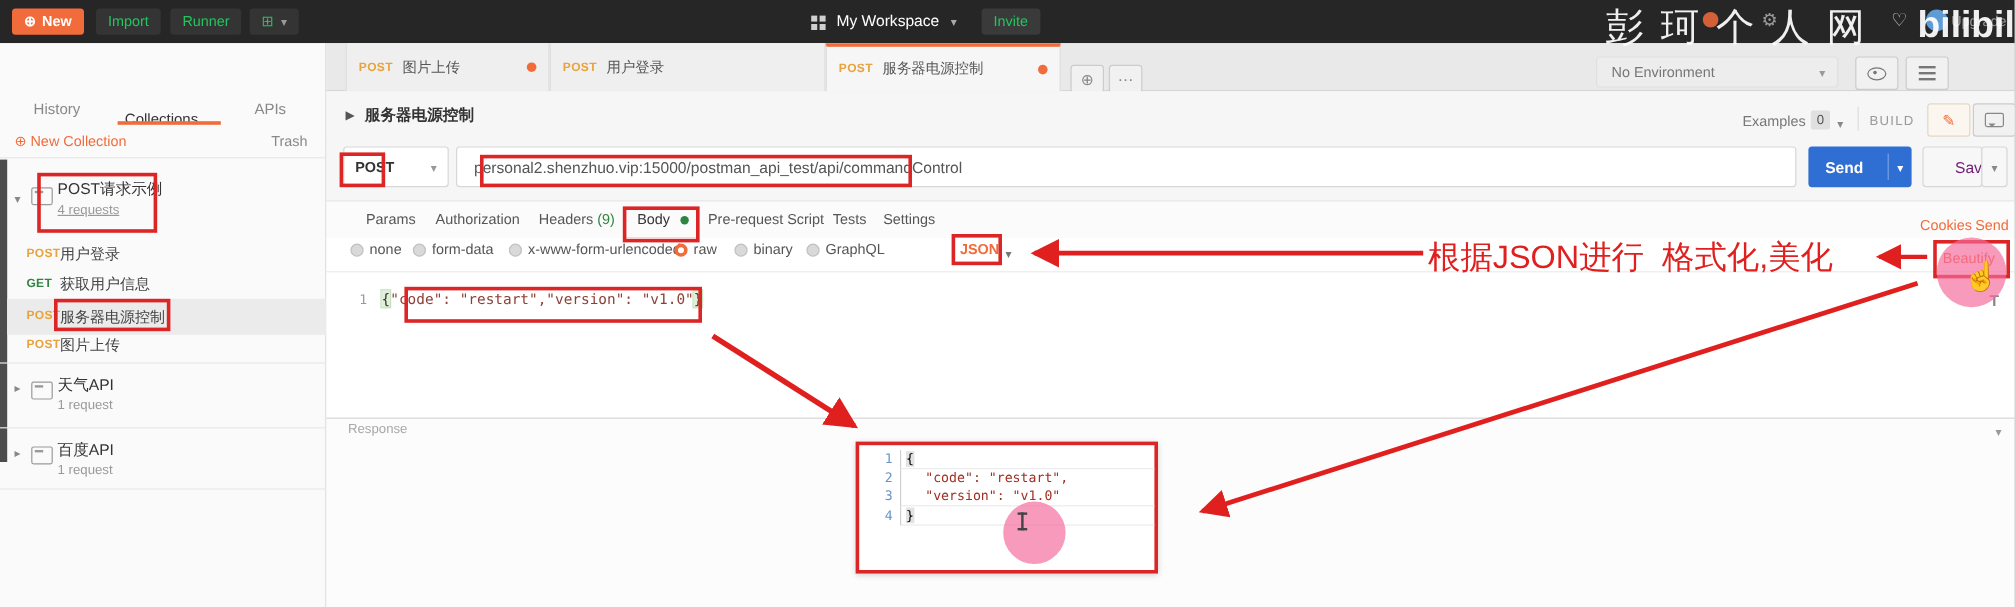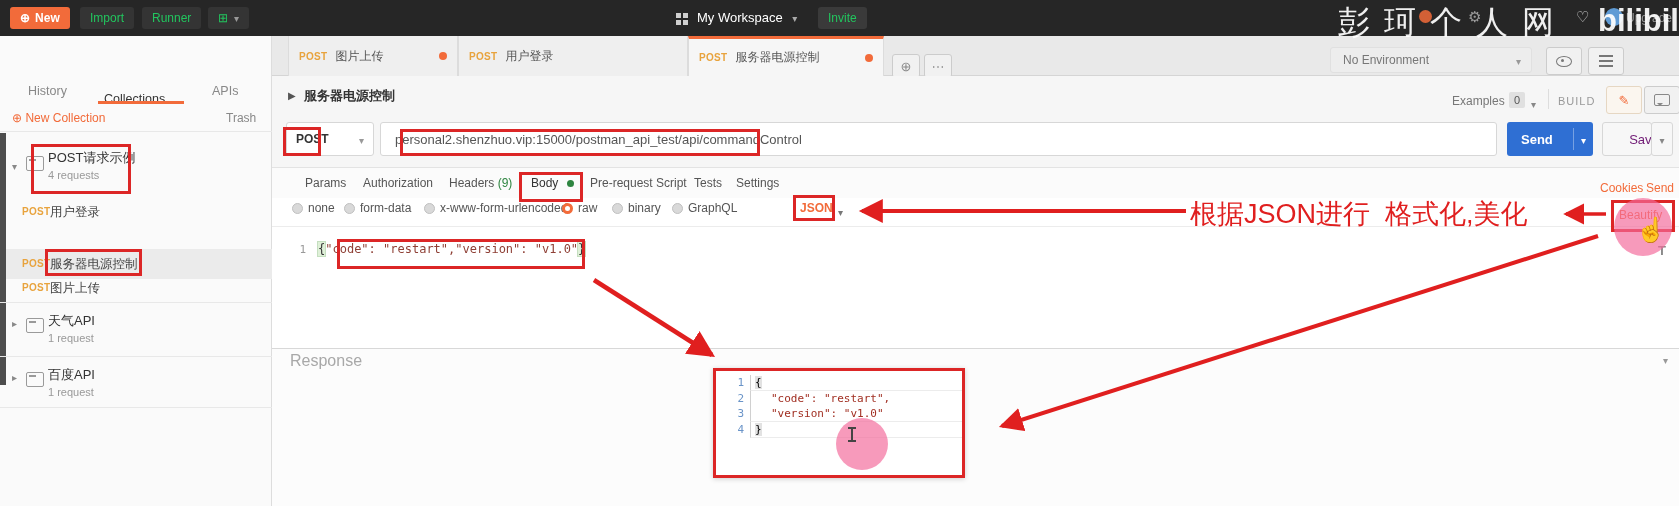--- a/index.html
+++ b/index.html
@@ -116,26 +116,30 @@
     <span>⊕ </span><span>New Collection</span>
   </div>
   <div class="abs" style="left:226px;top:111px;color:#888;font-size:12px;">Trash</div>
   <div class="abs sb-divider" style="top:131px;"></div>
   <div class="abs" style="left:0;top:133px;width:6px;height:252px;background:#4d4d4d;"></div>
 
   <div class="abs" style="left:8px;top:140px;width:264px;height:56px;">
     <span class="abs carat" style="left:4px;top:16px;color:#888;"></span>
     <span class="abs folder" style="left:18px;top:16px;"></span>
     <span class="abs" style="left:40px;top:9px;font-size:13px;color:#333;">POST请求示例</span>
-    <span class="abs" style="left:40px;top:29px;font-size:11px;color:#999;">4 requests</span>
+    <span class="abs" style="left:40px;top:29px;font-size:11px;color:#999;text-decoration:underline;">4 requests</span>
   </div>
 
   <div class="abs" style="left:6px;top:199px;width:266px;height:26px;">
     <span class="abs meth m-post" style="left:16px;top:7px;">POST</span>
     <span class="abs" style="left:44px;top:5px;font-size:12.5px;color:#444;">用户登录</span>
+  </div>
+  <div class="abs" style="left:6px;top:224px;width:266px;height:26px;">
+    <span class="abs meth m-get" style="left:16px;top:7px;">GET</span>
+    <span class="abs" style="left:44px;top:5px;font-size:12.5px;color:#444;">获取用户信息</span>
   </div>
   <div class="abs" style="left:6px;top:249px;width:266px;height:30px;background:#ebebeb;">
     <span class="abs meth m-post" style="left:16px;top:9px;">POST</span>
     <span class="abs" style="left:44px;top:7px;font-size:12.5px;color:#444;">服务器电源控制</span>
   </div>
   <div class="abs" style="left:6px;top:275px;width:266px;height:26px;">
     <span class="abs meth m-post" style="left:16px;top:7px;">POST</span>
     <span class="abs" style="left:44px;top:5px;font-size:12.5px;color:#444;">图片上传</span>
   </div>
   <div class="abs sb-divider" style="top:302px;"></div>
@@ -257,21 +261,21 @@
   <div class="abs" style="left:800px;top:201px;font-size:12px;font-weight:bold;color:#f26b3a;">JSON</div>
   <div class="abs carat" style="left:838px;top:202px;color:#777;"></div>
   <div class="abs" style="left:1619px;top:208px;font-size:12px;color:#f26b3a;z-index:26;">Beautify</div>
 
   <div class="abs editor"></div>
   <div class="abs mono" style="left:288px;top:243px;width:18px;text-align:right;font-size:11px;color:#999;">1</div>
   <div class="abs mono" style="left:318px;top:242px;font-size:12px;color:#333;"><span class="bracehl">{</span><span style="color:#8f4036;">"code": "restart","version": "v1.0"</span><span class="bracehl">}</span></div>
   <div class="abs" style="left:1658px;top:243px;font-size:13px;font-weight:bold;color:#888;">T</div>
 
   <div class="abs response"></div>
-  <div class="abs" style="left:290px;top:352px;font-size:16px;color:#a8a8a8;">Response</div>
+  <div class="abs" style="left:290px;top:352px;font-size:11px;color:#a8a8a8;">Response</div>
   <div class="abs carat" style="left:1663px;top:350px;color:#999;"></div>
 
   <div class="abs redbox" style="left:713px;top:368px;width:252px;height:110px;background:#fff;box-shadow:0 1px 5px rgba(0,0,0,.18);">
     <div style="position:absolute;left:0;top:4px;right:0;font-size:11px;line-height:15px;" class="mono">
       <div style="display:flex;">
         <span style="width:28px;text-align:right;padding-right:6px;color:#6a94c8;">1</span>
         <span style="flex:1;border-left:1px solid #d0d0d0;border-bottom:1px solid #ececec;padding-left:4px;"><span style="background:#e2e2e2;">{</span></span>
       </div>
       <div style="display:flex;">
         <span style="width:28px;text-align:right;padding-right:6px;color:#6a94c8;">2</span>

